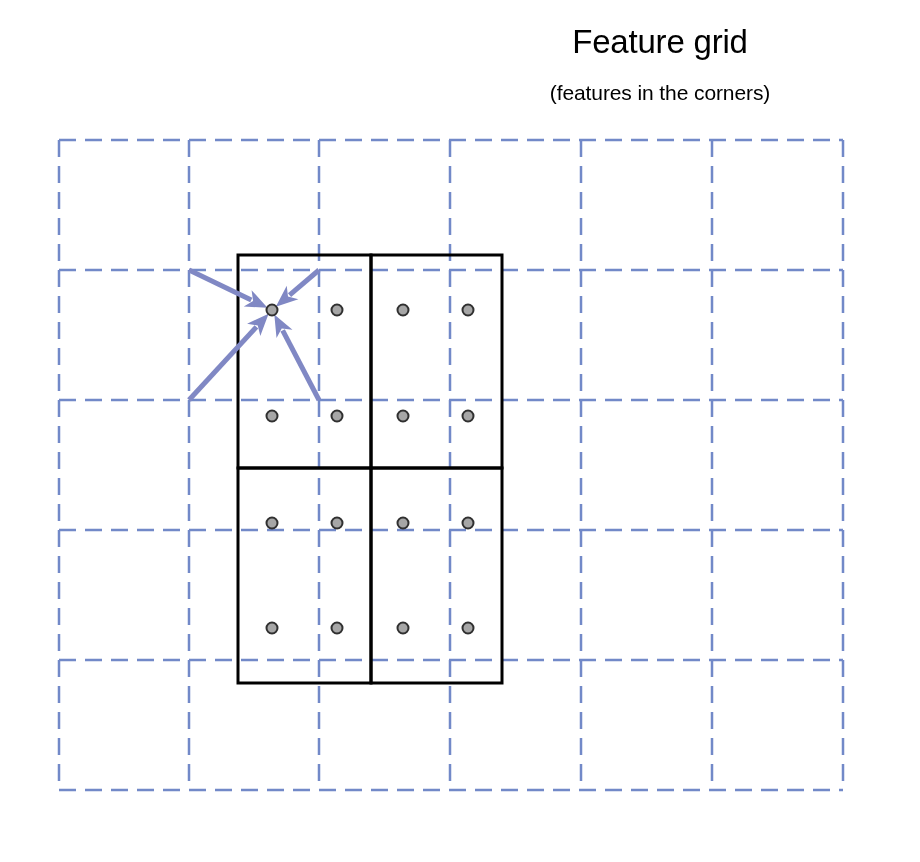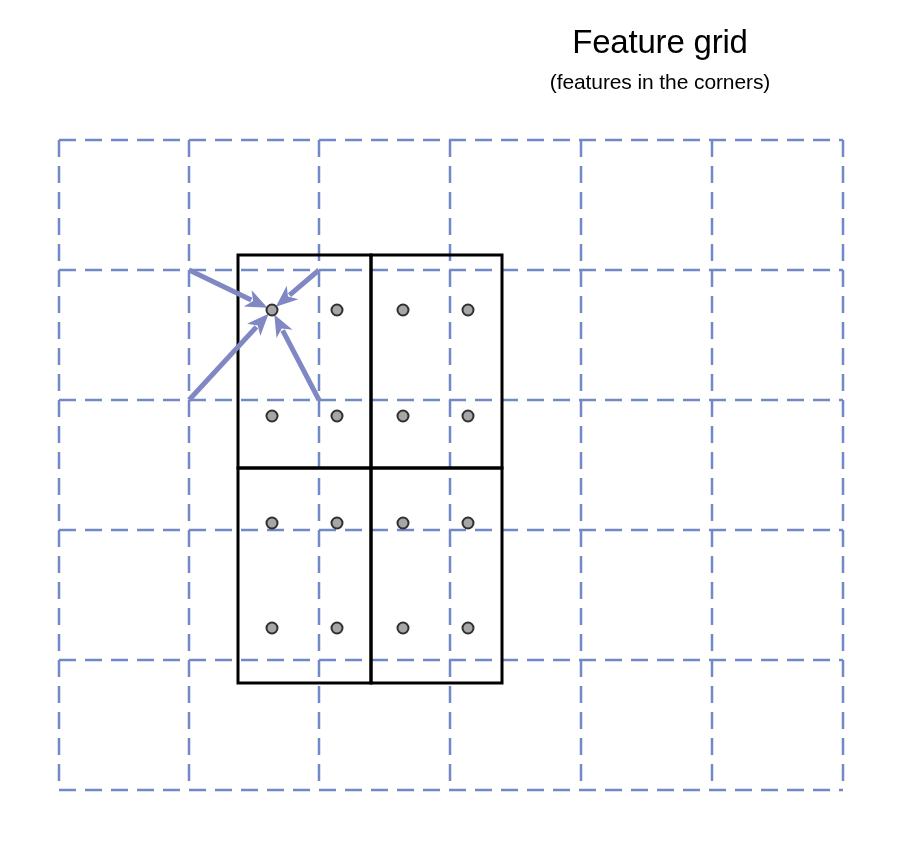--- a/index.html
+++ b/index.html
@@ -45,21 +45,21 @@
     white-space: nowrap;
   }
   .fig-subtitle {
     font-family: "Liberation Sans", sans-serif;
     font-size: 21px;
     font-weight: 400;
     color: #000000;
     line-height: 26px;
     letter-spacing: -0.1px;
     white-space: nowrap;
-    margin-top: 7px;
+    margin-top: 18px;
   }
 </style>
 </head>
 <body>
 
 <div id="figure-root">
 
   <svg id="figure-svg" viewBox="0 0 920 862" xmlns="http://www.w3.org/2000/svg">
     <g id="layer-dashed-grid">
         <line x1="59" y1="140" x2="59" y2="790" stroke="#7289c8" stroke-width="2.5" stroke-dasharray="17 9" stroke-linecap="butt"></line>

